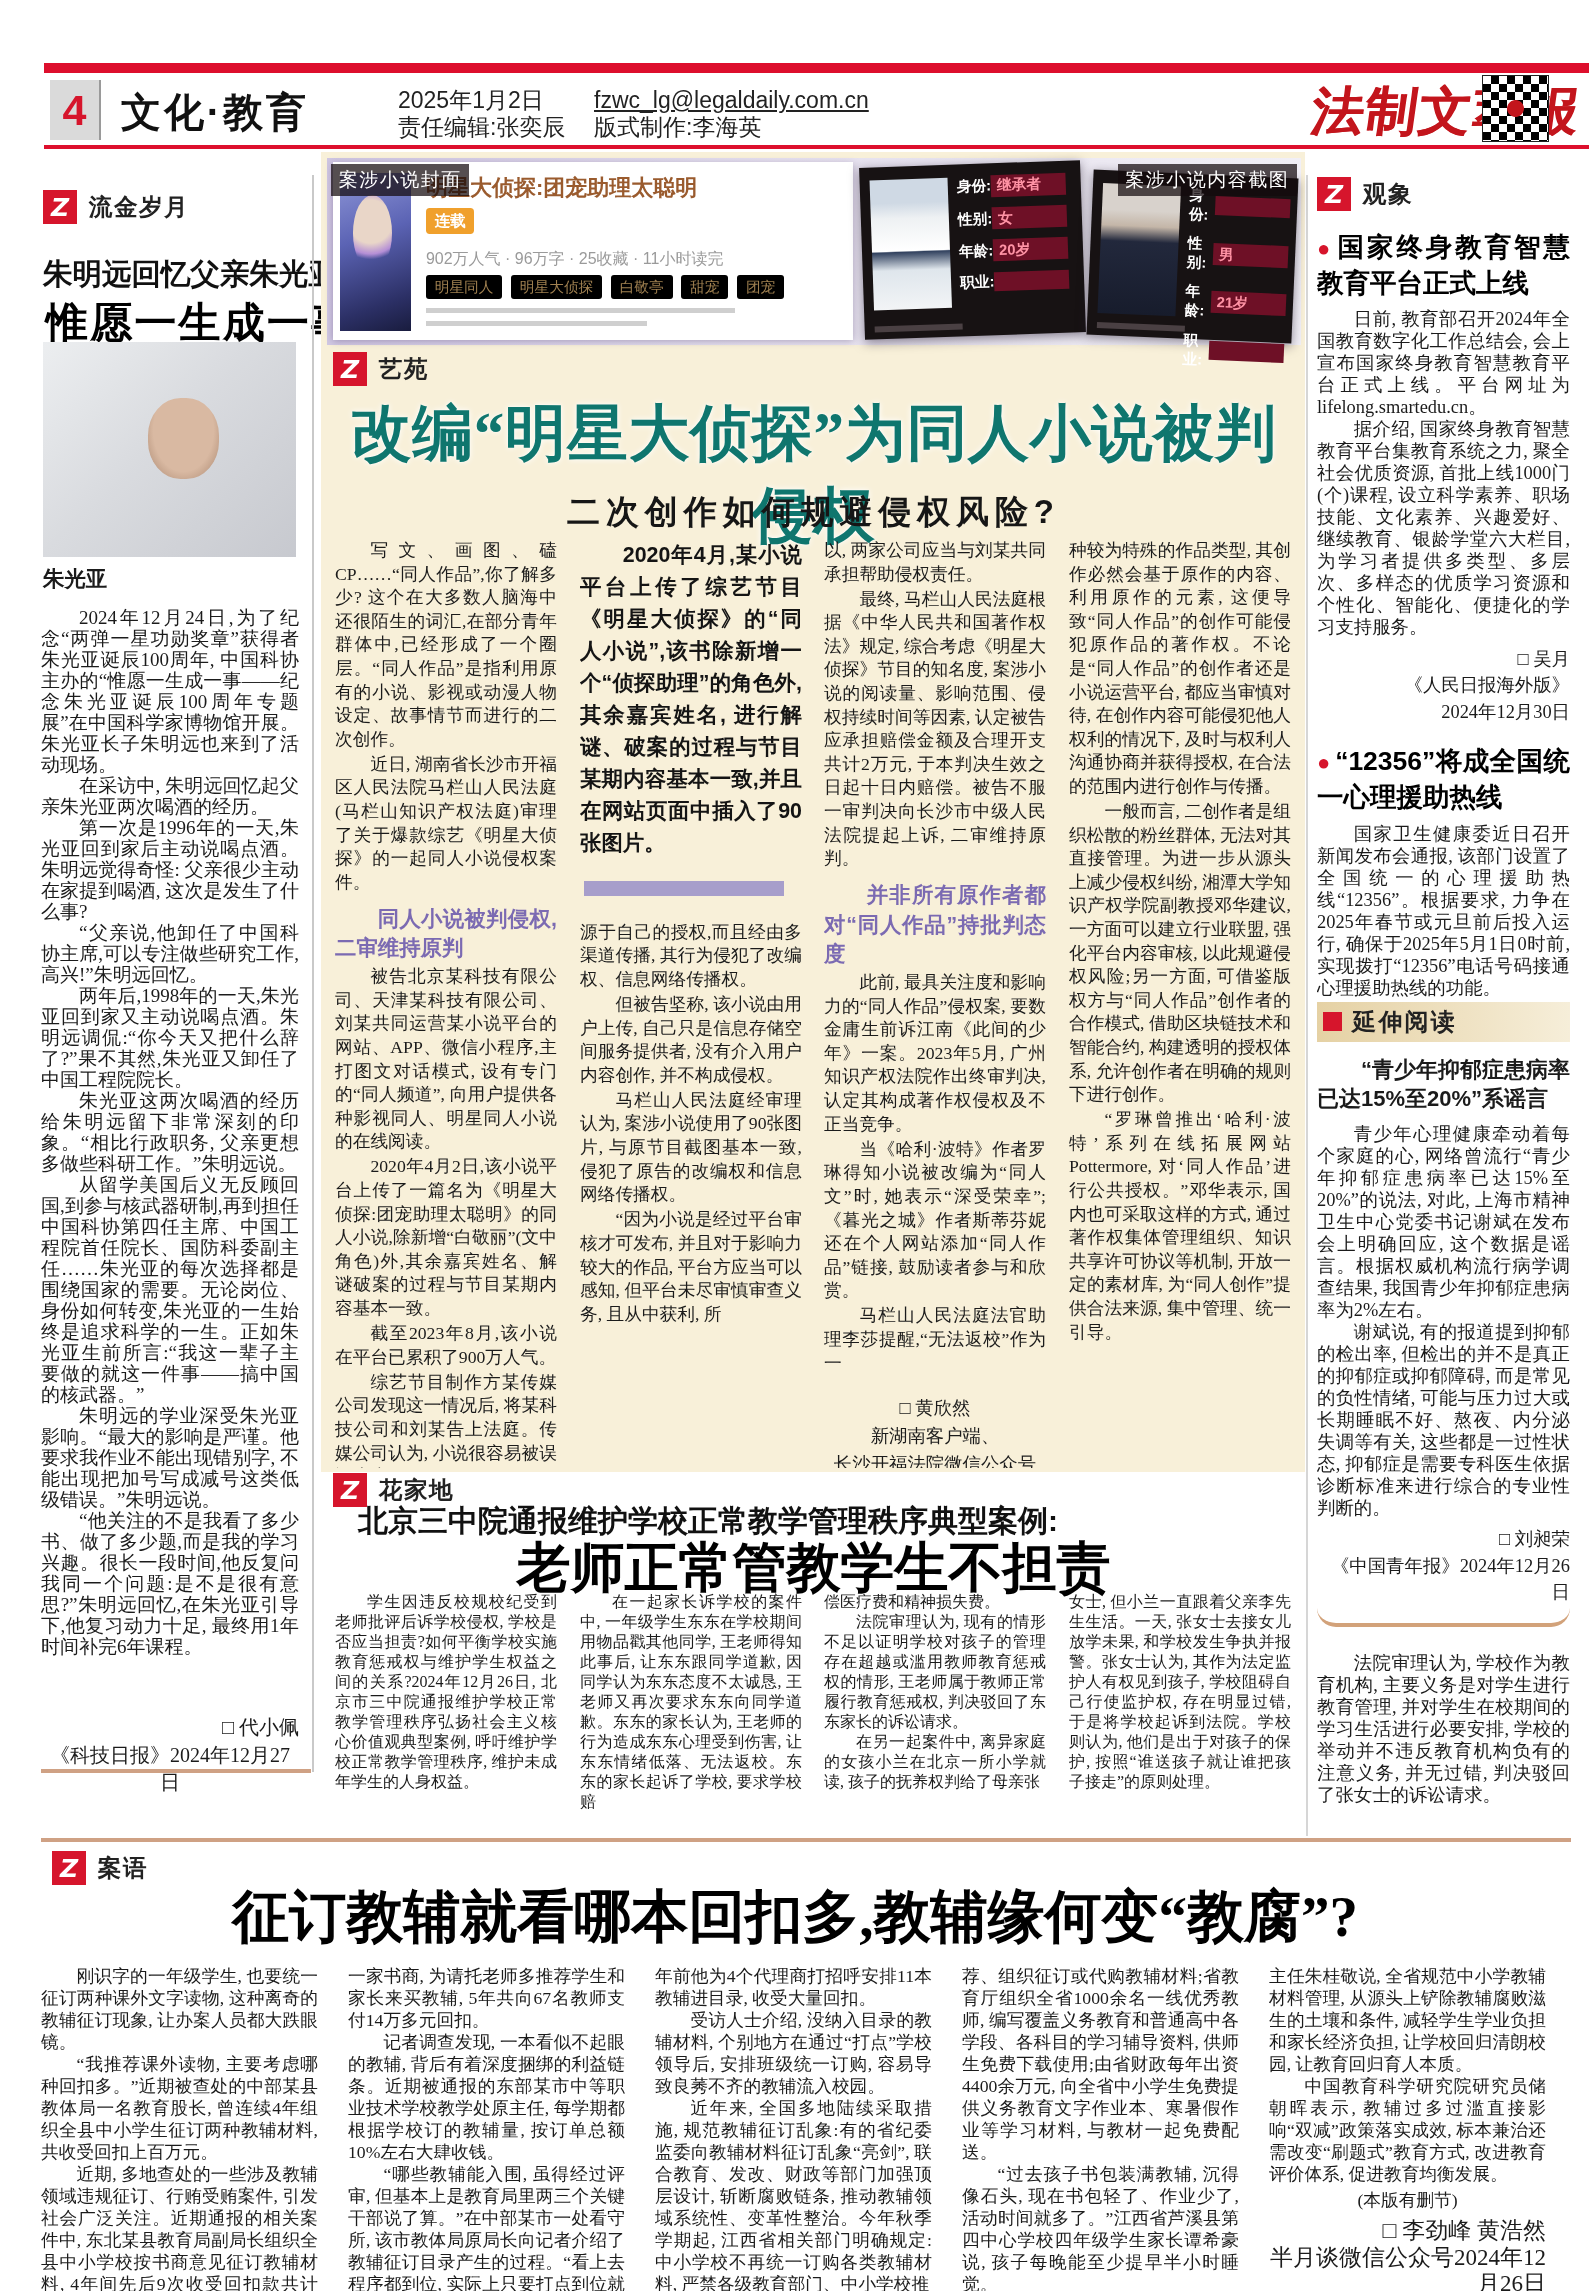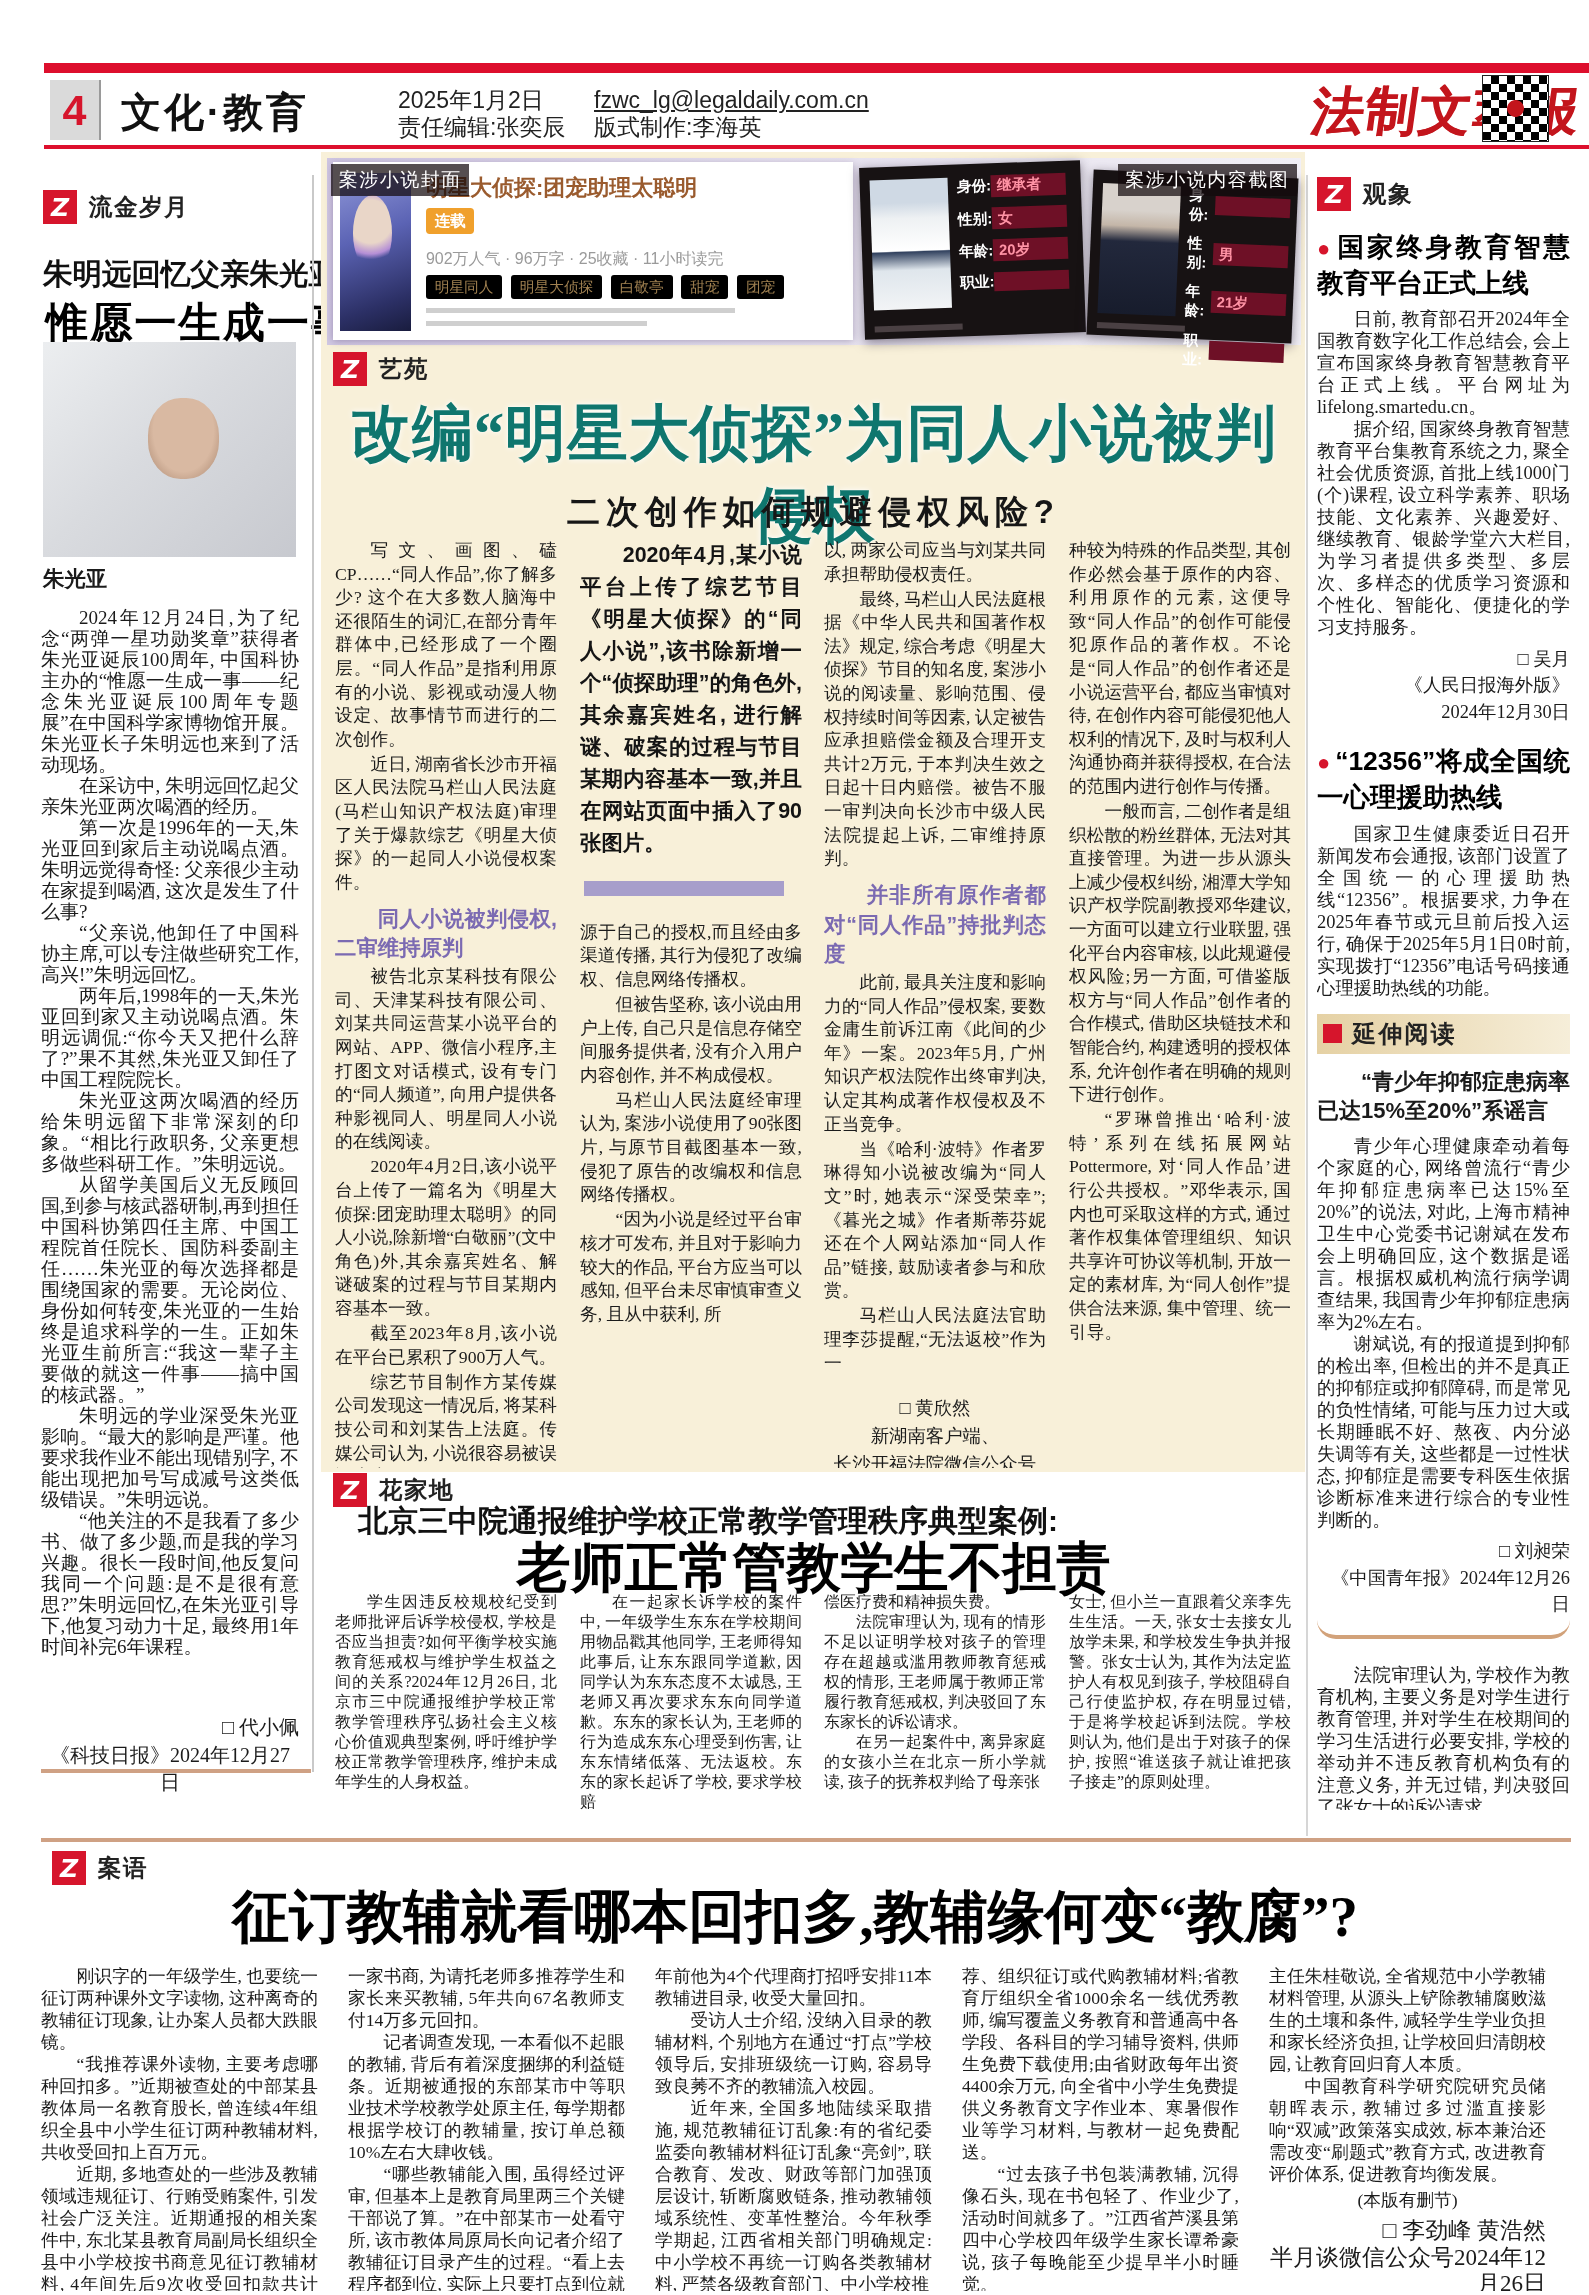--- a/index.html
+++ b/index.html
@@ -108,21 +108,21 @@
           font:900 57px "Liberation Serif",serif;color:#000}
   .aycol{top:1965px;width:277px;height:326px;overflow:hidden;font-size:17.7px;line-height:22px}
   .aynote{text-align:center;text-indent:0;margin-top:4.4px}
   .ayby{text-align:right;font-size:23px;line-height:26.5px;margin-top:7px}
 
   
   .sidebar{left:1317px;top:177px;width:253px;height:1633px;overflow:hidden;font-size:18.4px;line-height:22px}
   .sbt{font:700 26.5px/35px "Liberation Sans",sans-serif;color:#000;margin:19px 0 7.4px;text-align:justify}
   .dot{color:#d6152c;font-size:22px;margin-right:4.4px}
   .sbby{text-align:right;font-size:18.4px;line-height:26.5px;margin:7.4px 0 4.4px}
-  .extbox{margin-top:15px;border-bottom:4.4px solid #d2a27a;border-radius:0 0 19px 19px;padding-bottom:13.3px}
+  .extbox{margin-top:3px;border-bottom:4.4px solid #d2a27a;border-radius:0 0 19px 19px;padding-bottom:13.3px}
   .extbar{height:40px;background:linear-gradient(90deg,#e5d1a4,#f6eed9);display:flex;align-items:center;gap:10.3px;padding-left:5.9px}
   .rsq{width:19px;height:19px;background:#d6152c}
   .extlab{font:700 24px "Liberation Sans",sans-serif;color:#222;letter-spacing:2.2px}
   .extsub{font:700 22px/29.5px "Liberation Sans",sans-serif;margin:13.3px 0 8.8px;text-indent:2em;text-align:justify}
   .hjcont{margin-top:25px}
 </style>
 </head>
 <body>
 
 <div class="page">

